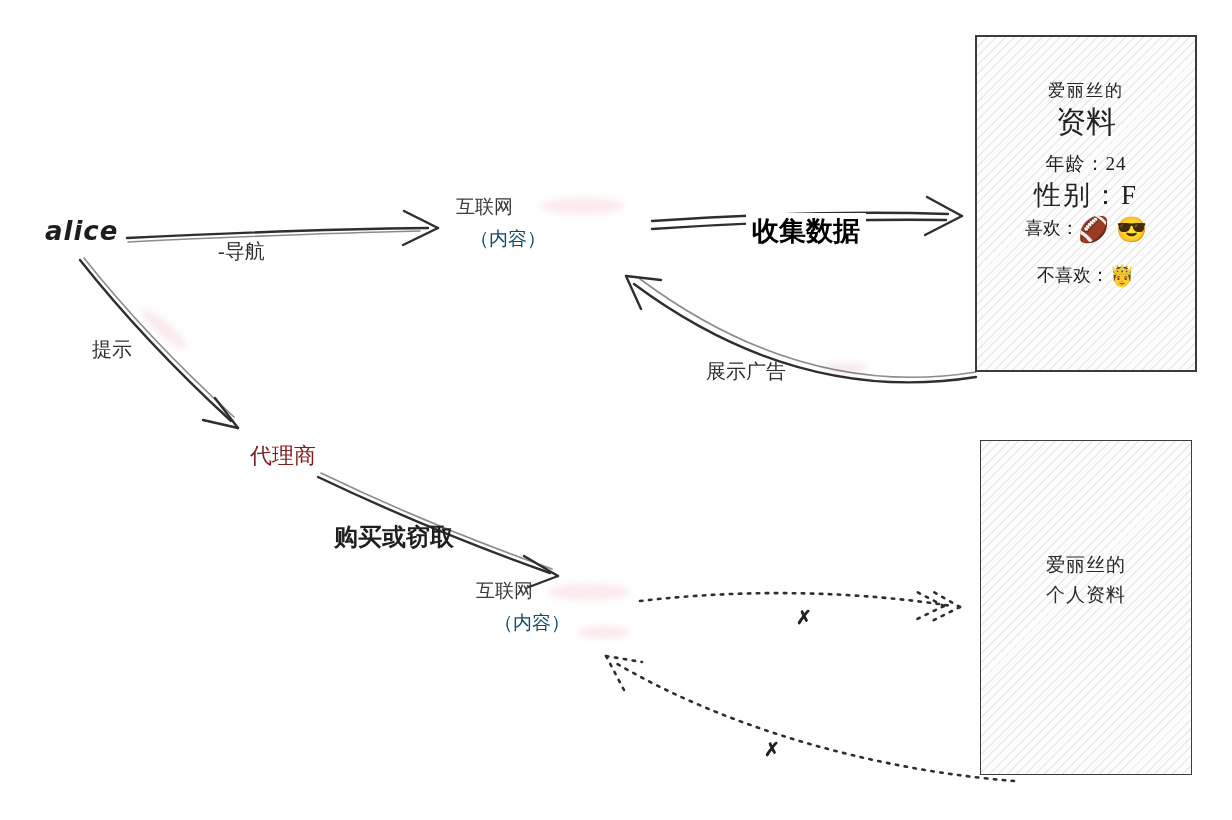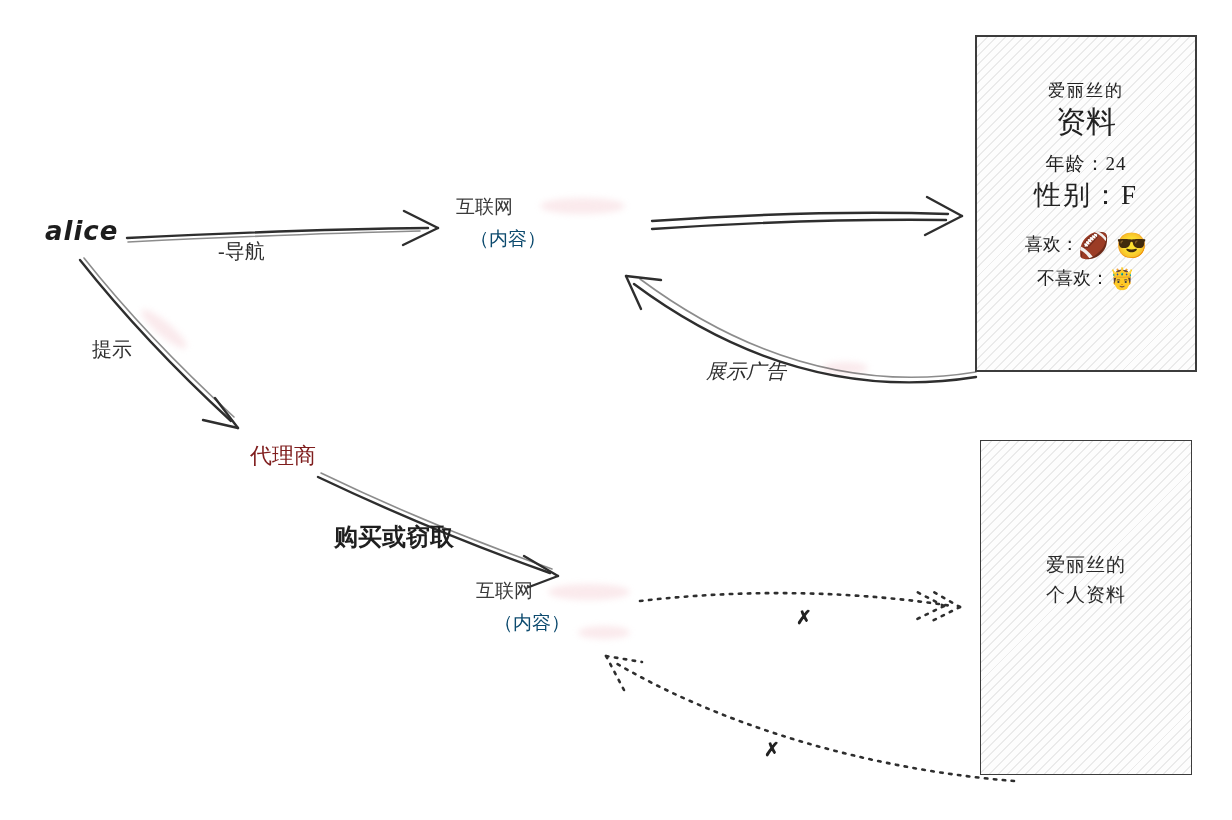--- a/index.html
+++ b/index.html
@@ -56,23 +56,23 @@
     position:absolute;inset:0;
     display:flex;flex-direction:column;align-items:center;
     padding-top:42px;
     font-family:"Liberation Serif",serif;
     color:#222;
   }
   .pc-owner{font-size:17px;letter-spacing:2px;}
   .pc-title{font-size:30px;}
   .pc-age{font-size:19px;margin-top:8px;letter-spacing:1px;}
   .pc-gender{font-size:27px;letter-spacing:2px;}
-  .pc-likes{font-size:18px;margin-top:18px;}
+  .pc-likes{font-size:18px;margin-top:2px;}
   .pc-likes .emojis{font-size:25px;vertical-align:middle;}
-  .pc-dislikes{font-size:18px;margin-top:6px;}
+  .pc-dislikes{font-size:18px;margin-top:19px;}
   .pc-dislikes .emojis{font-size:21px;vertical-align:middle;}
 
   .card-bottom-col{
     position:absolute;inset:0;
     display:flex;flex-direction:column;align-items:center;justify-content:center;
     transform:translateY(-28px);
     font-family:"Liberation Serif",serif;
     font-size:19px;line-height:1.55;color:#2a2a2a;letter-spacing:1px;
   }
 
@@ -160,22 +160,23 @@
 
   <div class="abs agent-label label" style="left:250px;top:441px;">代理商</div>
 
   <div class="abs" style="left:476px;top:578px;">
     <div class="net-title label">互联网</div>
     <div class="net-sub label" style="margin-top:6px;margin-left:18px;">（内容）</div>
   </div>
 
   <div class="abs edge-label label" style="left:218px;top:238px;">-导航</div>
 
-
-  <div class="abs edge-label label" style="left:706px;top:358px;font-style:italic;">展示广告</div>
+  <div class="abs collect-label label" style="left:746px;top:213px;">收集数据</div>
+
+  <div class="abs edge-label label" style="left:706px;top:358px;">展示广告</div>
 
   <div class="abs edge-label label" style="left:92px;top:336px;">提示</div>
 
   <div class="abs edge-label-big label" style="left:334px;top:521px;font-weight:bold;">购买或窃取</div>
 
   <div class="abs cross label" style="left:796px;top:606px;">✗</div>
   <div class="abs cross label" style="left:764px;top:738px;">✗</div>
 
   <div class="abs card card-top">
     <div class="card-col">

